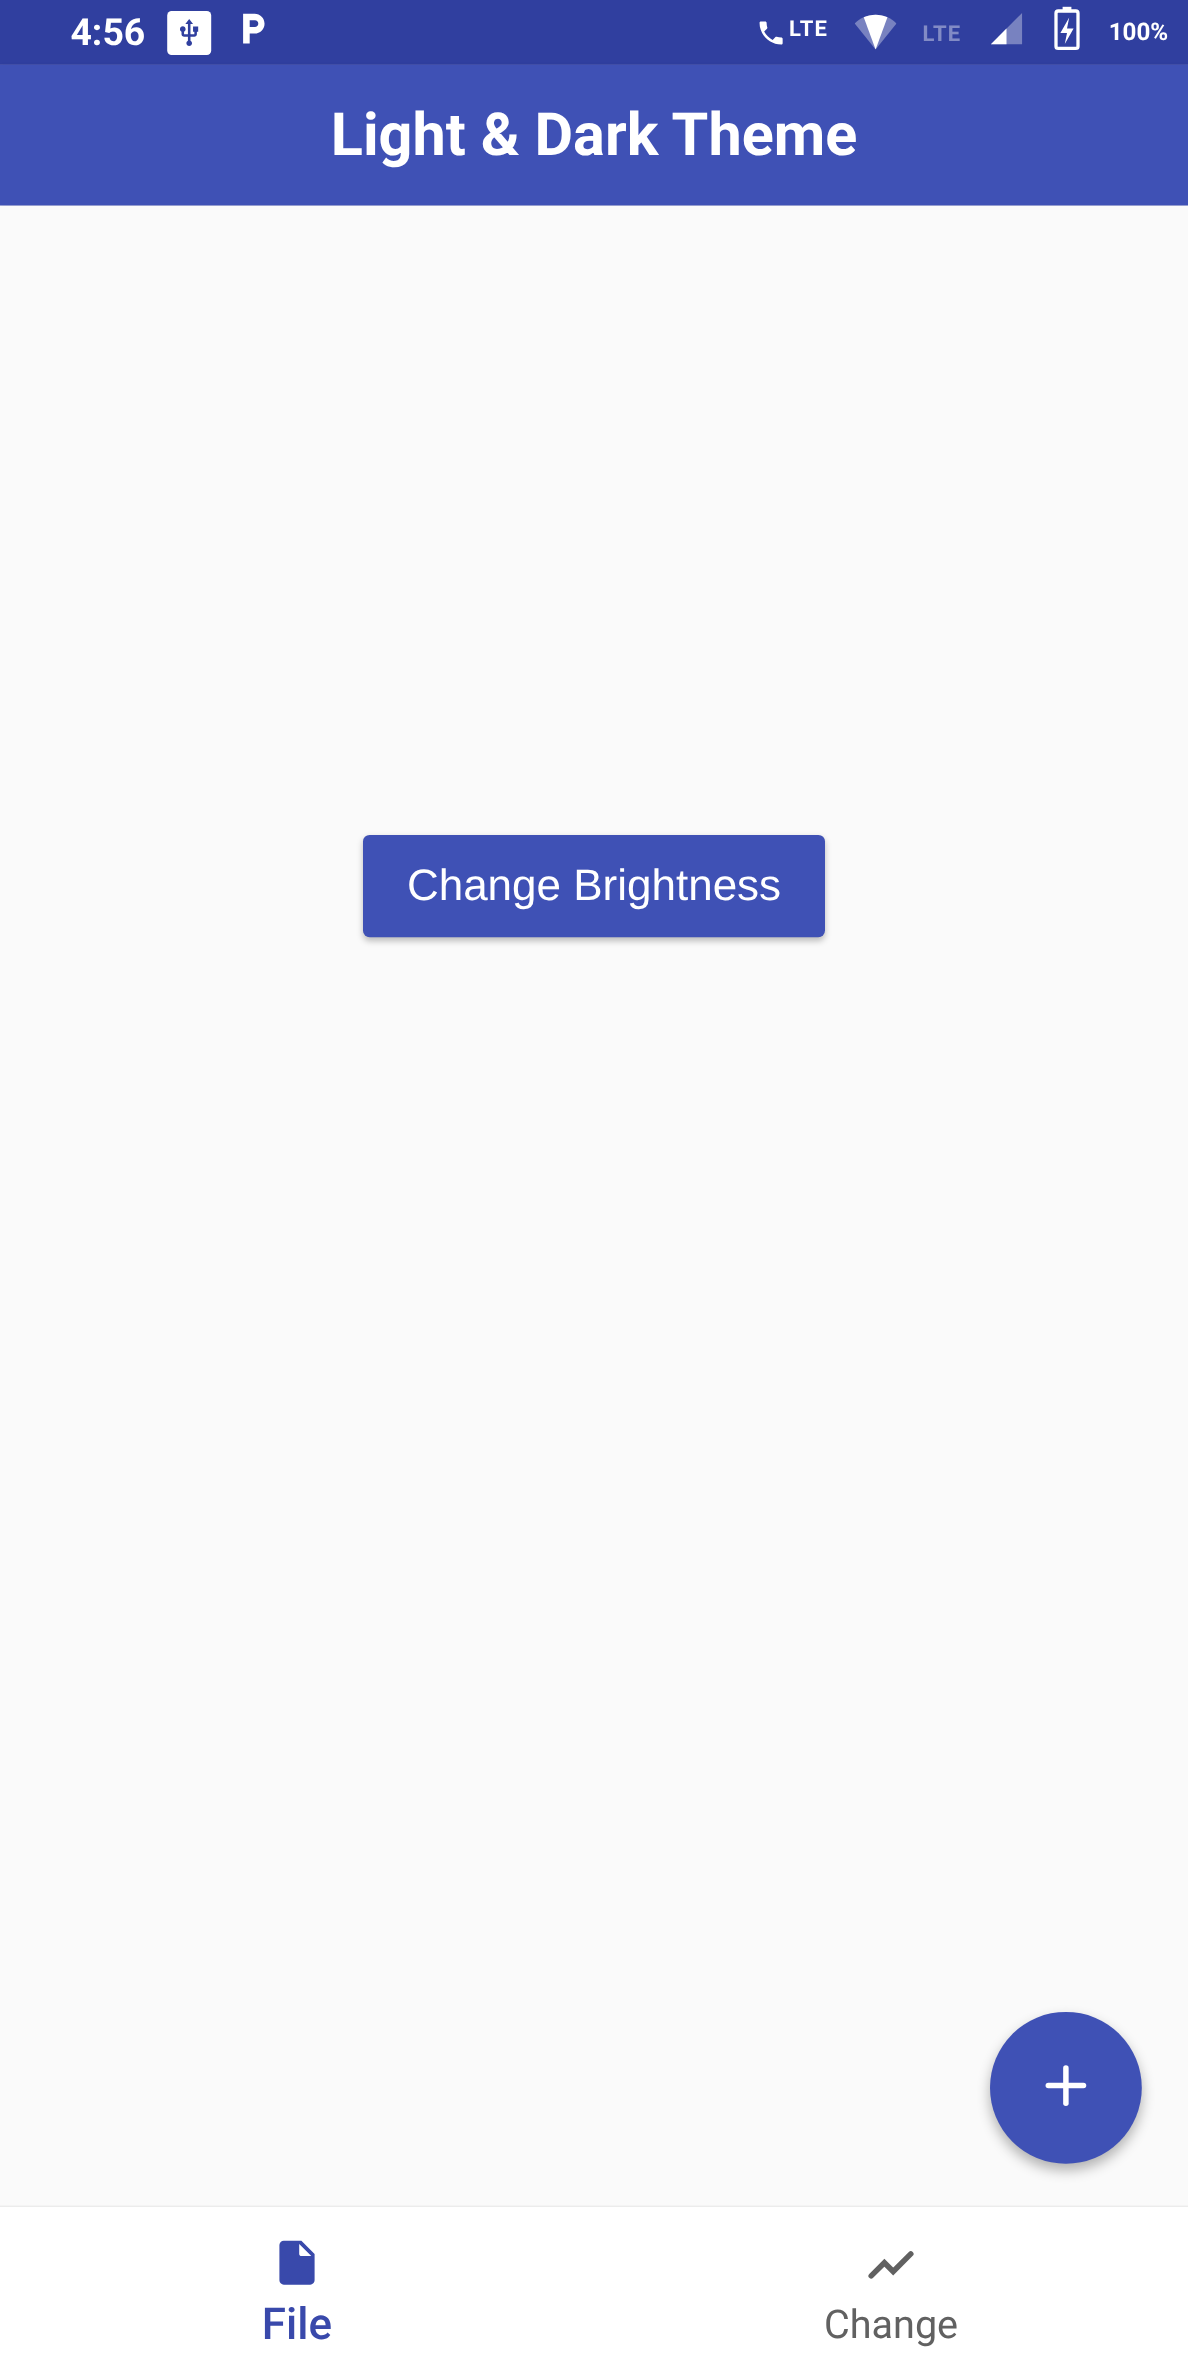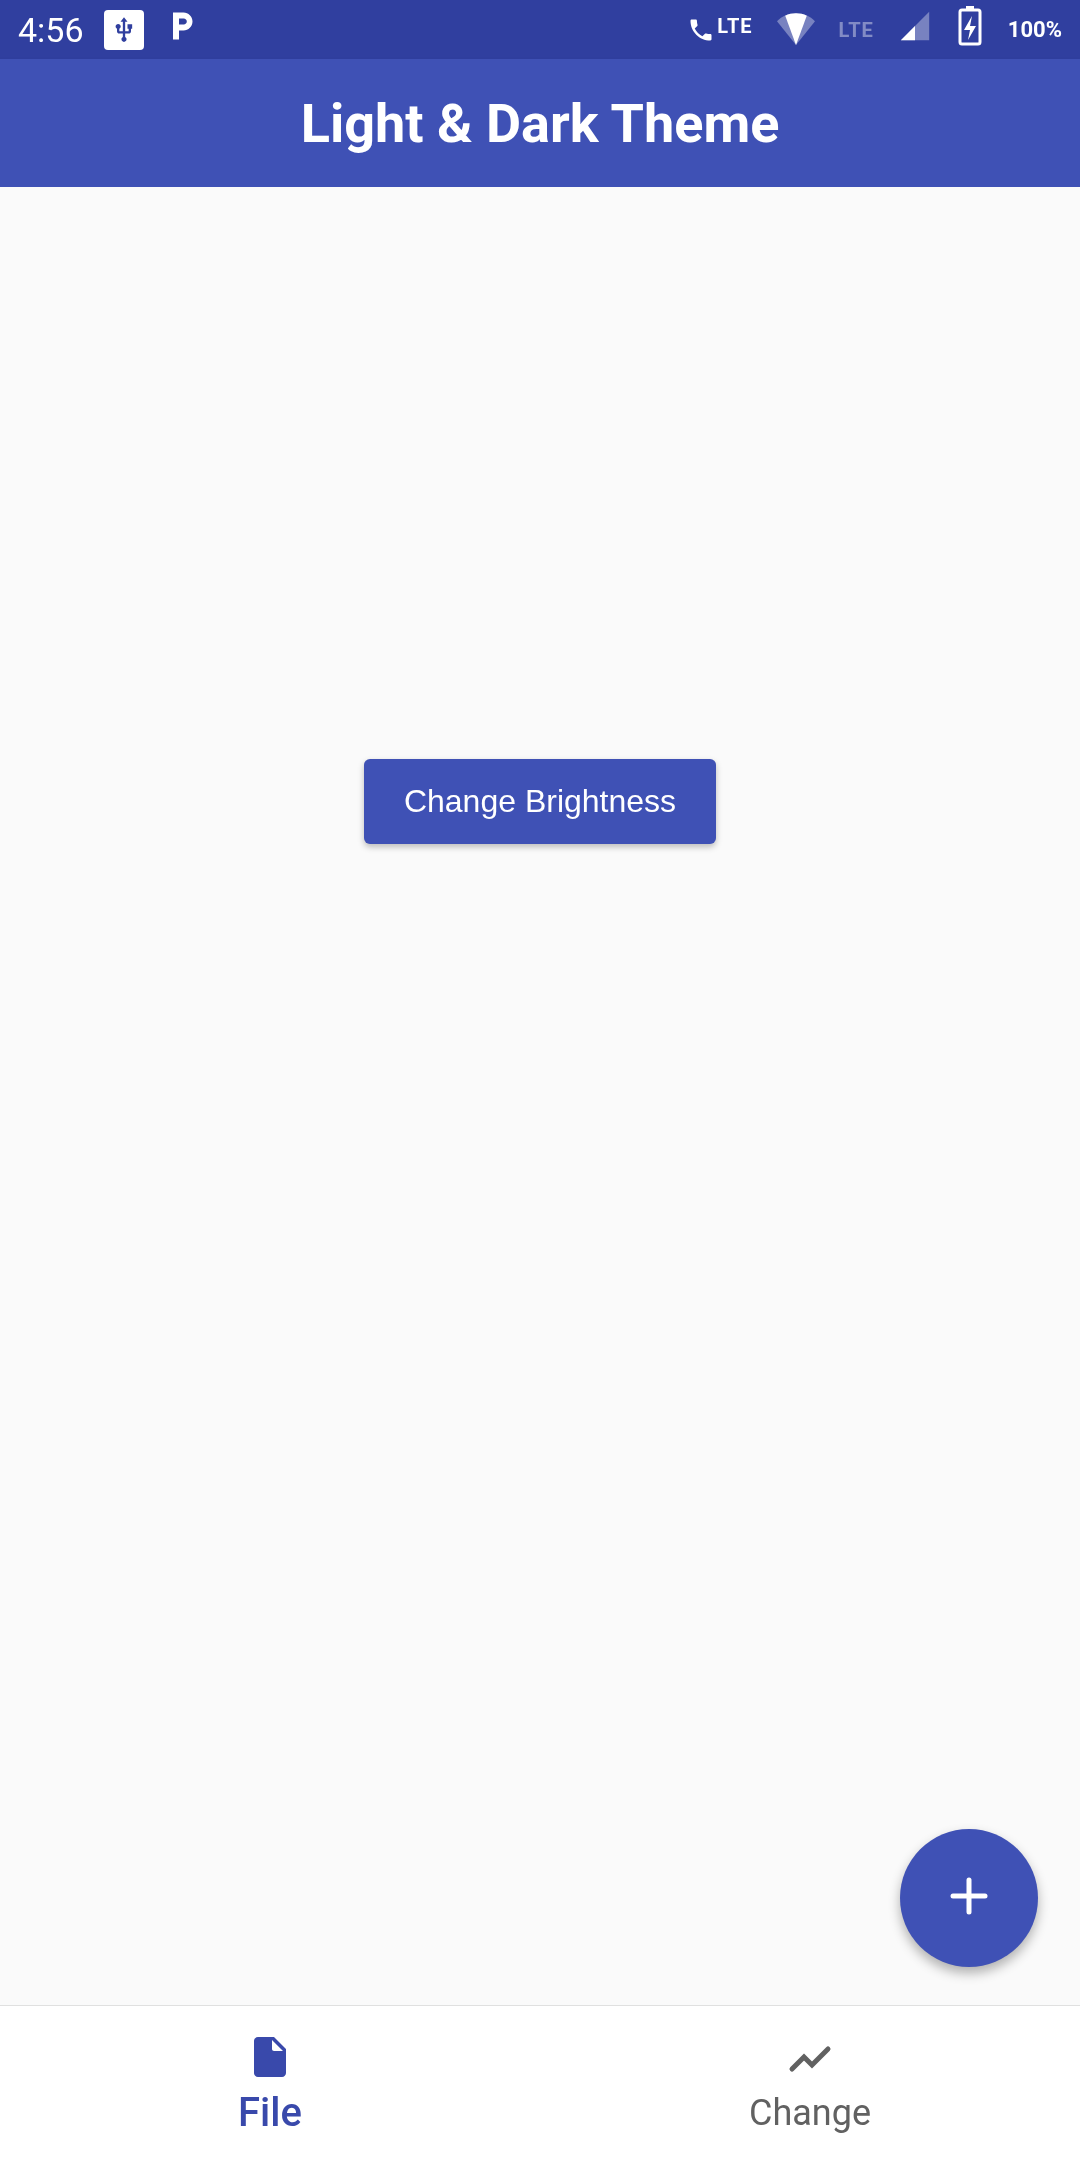--- a/index.html
+++ b/index.html
@@ -30,22 +30,23 @@
       align-items: center;
       gap: 20px;
     }
     .status-right {
       margin-left: auto;
       display: flex;
       align-items: center;
       gap: 24px;
     }
     .status-time {
-      font-weight: 400;
+      font-weight: 700;
       font-size: 34px;
+      margin-left: 46px;
     }
     .usb-icon-box {
       width: 40px;
       height: 40px;
       background: white;
       display: flex;
       align-items: center;
       justify-content: center;
       color: #303f9f;
       border-radius: 4px;
@@ -68,21 +69,21 @@
       position: relative;
       display: flex;
       align-items: flex-start;
       justify-content: center;
       padding-top: 572px;
       background: #fafafa;
     }
     .change-btn {
       background: #3f51b5;
       color: white;
-      font-size: 32px;
+      font-size: 40px;
       font-weight: 500;
       padding: 24px 40px;
       border: none;
       border-radius: 6px;
       box-shadow: 0 3px 6px rgba(0,0,0,0.25);
       cursor: pointer;
     }
     .fab {
       position: absolute;
       right: 42px;

